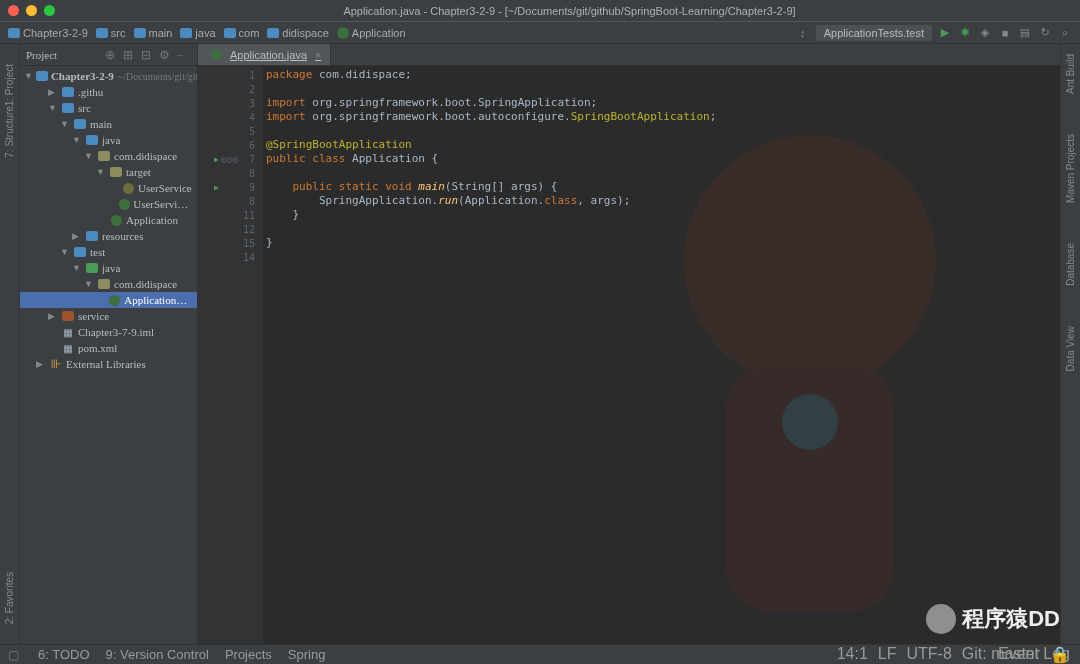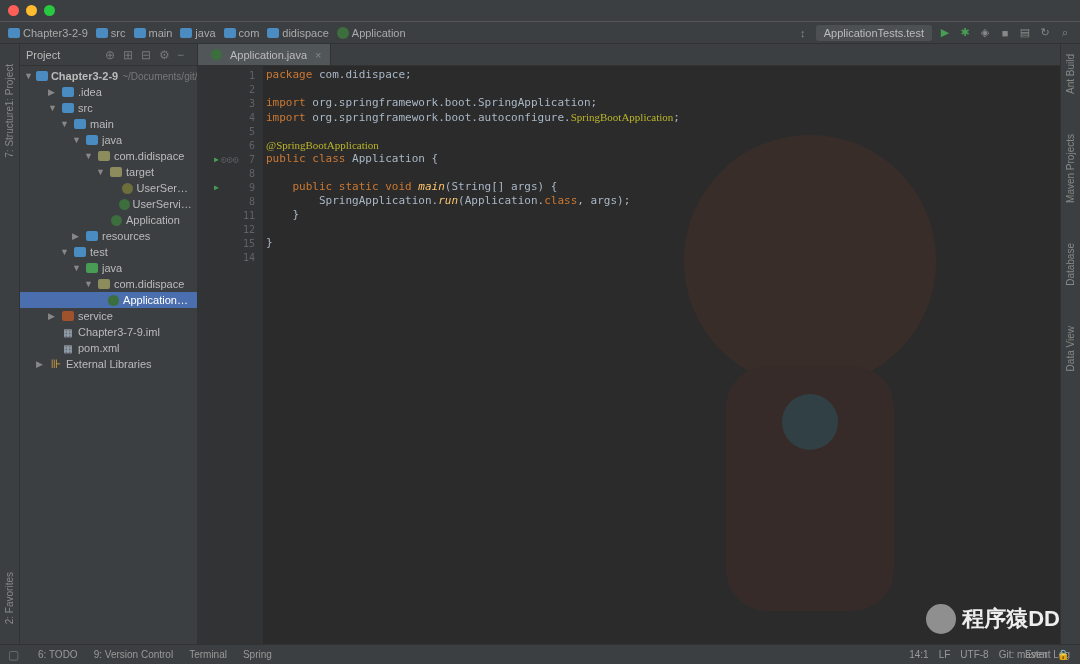--- a/index.html
+++ b/index.html
@@ -69,20 +69,21 @@
   color: #888;
   cursor: pointer;
 }
 
 .project-panel {
   width: 178px;
   background: #3c3f41;
   border-right: 1px solid #323232;
   display: flex;
   flex-direction: column;
+  font-family: Liberation Serif, serif;
 }
 .project-header {
   height: 22px;
   display: flex;
   align-items: center;
   padding: 0 6px;
   border-bottom: 1px solid #323232;
 }
 .project-header-title { flex: 1; font-size: 11px; color: #aaa; }
 .project-header-icons { display: flex; gap: 4px; }
@@ -127,20 +128,21 @@
 .editor-tab {
   display: flex;
   align-items: center;
   padding: 0 8px;
   gap: 4px;
   background: #515658;
   border-right: 1px solid #323232;
   font-size: 11px;
   color: #bbb;
   cursor: pointer;
+  text-decoration: underline;
 }
 .tab-close { color: #888; cursor: pointer; margin-left: 4px; }
 
 .editor-body {
   flex: 1;
   display: flex;
   position: relative;
   overflow: hidden;
 }
 .bg-image {
@@ -187,21 +189,21 @@
   font-size: 11px;
   line-height: 14px;
   padding-top: 2px;
   padding-left: 3px;
   white-space: pre;
   color: #a9b7c6;
   position: relative;
   z-index: 1;
 }
 .kw { color: #cc7832; }
-.ann { color: #bbb529; font-family: Liberation Serif, serif; }
+.ann { color: #bbb529; }
 .method { color: #ffc66d; font-style: italic; }
 
 .right-rail {
   width: 20px;
   background: #3c3f41;
   border-left: 1px solid #323232;
   display: flex;
   flex-direction: column;
   align-items: center;
   padding-top: 10px;
@@ -210,32 +212,32 @@
 
 .bottom-rail {
   height: 20px;
   background: #3c3f41;
   border-top: 1px solid #323232;
   display: flex;
   align-items: center;
   padding: 0 8px;
   gap: 16px;
 }
-.br-item { display: flex; align-items: center; gap: 4px; font-size: 10px; color: #999; cursor: pointer; }
+.br-item { display: flex; align-items: center; gap: 4px; font-size: 13px; color: #999; cursor: pointer; }
 
 .statusbar {
   position: absolute;
   bottom: 0;
   right: 0;
   height: 20px;
   display: flex;
   align-items: center;
   gap: 10px;
   padding: 0 10px;
-  font-size: 10px;
+  font-size: 16px;
   color: #999;
 }
 .watermark {
   position: absolute;
   right: 20px;
   bottom: 30px;
   font-size: 22px;
   font-weight: bold;
   color: #eee;
   display: flex;
@@ -247,20 +249,21 @@
 </style>
 </head>
 <body>
 
 <div class="titlebar">
   <div class="traffic-lights">
     <div class="traffic-light tl-close"></div>
     <div class="traffic-light tl-min"></div>
     <div class="traffic-light tl-max"></div>
   </div>
+  <div class="title-text">Application.java - Chapter3-2-9 - [~/Documents/git/github/SpringBoot-Learning/Chapter3-2-9]</div>
 </div>
 
 <div class="toolbar">
   <div class="breadcrumb" id="breadcrumb">
       <span class="bc-item">
         <span class="folder-icon"></span>
         <span>Chapter3-2-9</span>
       </span>
       <span class="bc-sep"></span>
       <span class="bc-item">
@@ -338,21 +341,21 @@
             <span class="i-folder"></span>
           </span>
           <b>Chapter3-2-9</b>
           <span class="tree-hint">~/Documents/git/githu</span>
         </div>
         <div class="tree-node" style="padding-left: 28px;">
           <span class="tree-arrow">▶</span>
           <span class="tree-icon">
             <span class="i-folder"></span>
           </span>
-          <span class="tree-label">.idea</span>
+          <span class="tree-label">.githu</span>
         </div>
         <div class="tree-node" style="padding-left: 28px;">
           <span class="tree-arrow">▼</span>
           <span class="tree-icon">
             <span class="i-folder"></span>
           </span>
           <span class="tree-label">src</span>
         </div>
         <div class="tree-node" style="padding-left: 40px;">
           <span class="tree-arrow">▼</span>
@@ -513,21 +516,21 @@
       <div class="rail-label">Database</div>
       <div class="rail-label">Data View</div>
     </div>
 </div>
 
 <div class="bottom-rail">
   <span class="ph-icon">▢</span>
   <div id="bottom-items" style="display:flex;gap:16px">
       <span class="br-item">6: TODO</span>
       <span class="br-item">9: Version Control</span>
-      <span class="br-item">Terminal</span>
+      <span class="br-item">Projects</span>
       <span class="br-item">Spring</span>
     </div>
   <div class="statusbar">
     <span>Event Log</span>
   </div>
 </div>
 <div class="statusbar" style="bottom:0">
   <span>14:1</span>
   <span>LF</span>
   <span>UTF-8</span>

